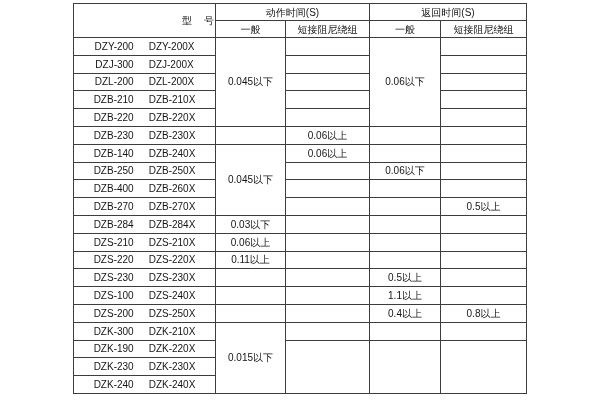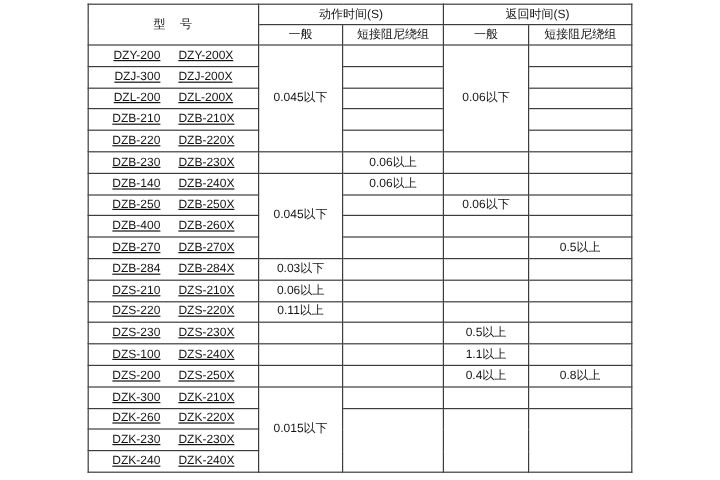--- a/index.html
+++ b/index.html
@@ -21,23 +21,23 @@
     text-align:center;vertical-align:middle;
     padding:0;overflow:hidden;white-space:nowrap;
   }
   .spec thead tr{height:17px;}
   .spec tbody tr{height:17.8px;}
   .col-model{width:142px;}
   .col-ag{width:70px;}
   .col-ad{width:84px;}
   .col-rg{width:71px;}
   .col-rd{width:86px;}
-  td.model-cell span{display:inline-block;text-decoration:underline;}
+  td.model-cell span{display:inline-block;}
   td.model-cell span:first-child{margin-right:15px;}
-  th.model-head{letter-spacing:1px;}
+  th.model-head{letter-spacing:1px;text-align:right;}
 </style>
 </head>
 <body>
 
 <div class="page">
   <table class="spec">
     <colgroup>
       <col class="col-model">
       <col class="col-ag">
       <col class="col-ad">
@@ -160,21 +160,21 @@
           <td class="value-cell">0.8以上</td>
         </tr>
         <tr>
           <td class="model-cell"><span>DZK-300</span><span>DZK-210X</span></td>
           <td class="value-cell" rowspan="4">0.015以下</td>
           <td class="value-cell"></td>
           <td class="value-cell"></td>
           <td class="value-cell"></td>
         </tr>
         <tr>
-          <td class="model-cell"><span>DZK-260</span><span>DZK-220X</span></td>
+          <td class="model-cell"><span>DZK-190</span><span>DZK-220X</span></td>
           <td class="value-cell" rowspan="3"></td>
           <td class="value-cell" rowspan="3"></td>
           <td class="value-cell" rowspan="3"></td>
         </tr>
         <tr>
           <td class="model-cell"><span>DZK-230</span><span>DZK-230X</span></td>
         </tr>
         <tr>
           <td class="model-cell"><span>DZK-240</span><span>DZK-240X</span></td>
         </tr>

